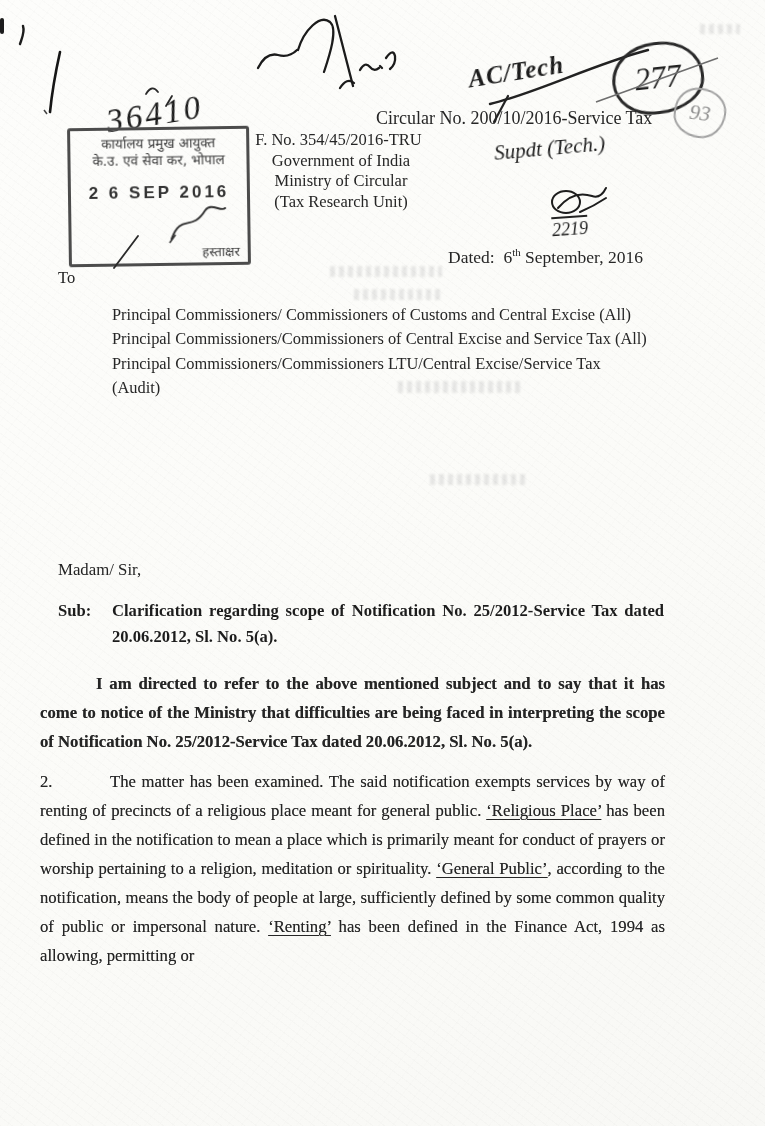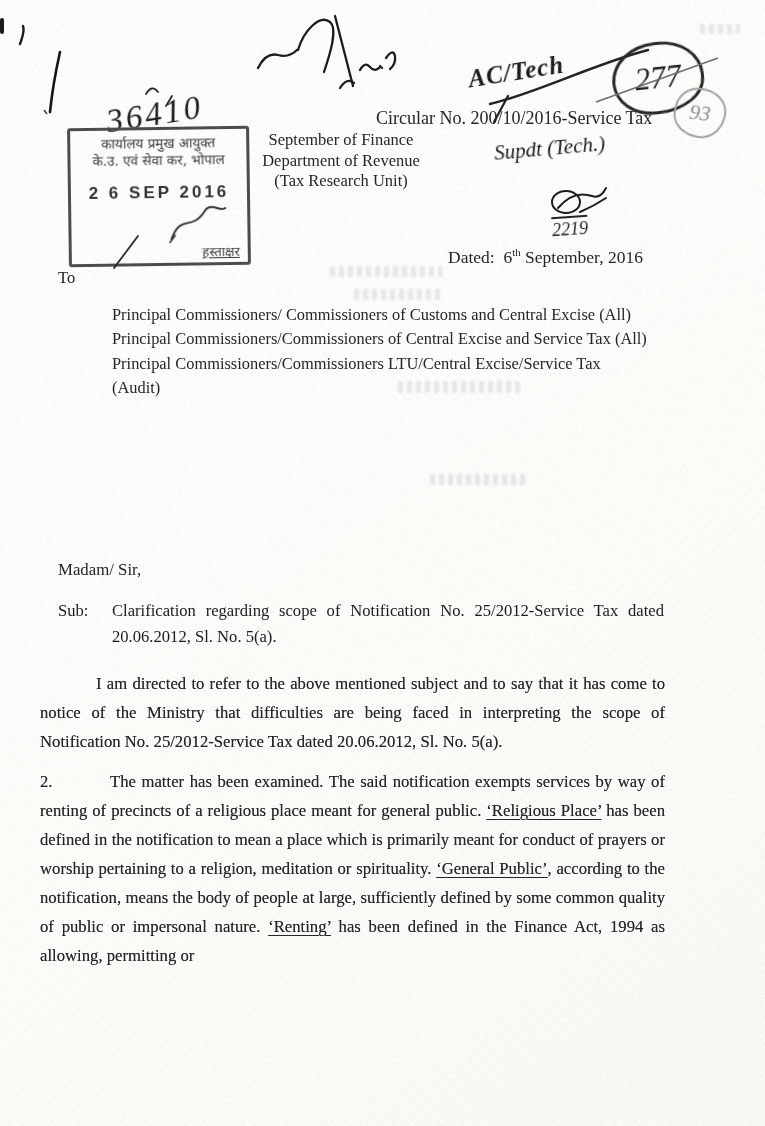--- a/index.html
+++ b/index.html
@@ -53,34 +53,34 @@
   .stamp{
     left:68px;top:127px;width:182px;height:139px;
     border:3px solid #4c4c4c;border-radius:3px;
     transform:rotate(-.8deg);
     color:#3b3b3b;filter:blur(.45px);
     box-sizing:border-box;padding:5px 6px;
   }
   .stamp .l1,.stamp .l2{font-size:13.5px;text-align:center;line-height:17px;font-family:"DejaVu Sans",sans-serif;}
   .stamp .sdate{margin-top:14px;text-align:center;font-family:"Liberation Sans",sans-serif;
     font-size:17px;font-weight:600;letter-spacing:3px;color:#333;}
-  .stamp .scap{position:absolute;right:8px;bottom:2px;font-size:13px;font-family:"DejaVu Sans",sans-serif;text-decoration:underline;}
+  .stamp .scap{position:absolute;right:8px;bottom:2px;font-size:13px;font-family:"DejaVu Sans",sans-serif;}
   
   .to{left:58px;top:268px;font-size:16.5px;}
   .recipients{left:112px;top:303px;width:552px;font-size:16.4px;line-height:24.4px;color:#262626;}
   .recipients p{margin:0;}
   .recipients p:nth-child(3){max-width:520px;}
   .recipients p:nth-child(5){max-width:505px;font-family:Liberation Serif, serif;}
   .salutation{left:58px;top:560px;font-size:16.8px;text-align:center;}
-  .subject{left:58px;top:598px;width:606px;font-weight:normal;color:#1c1c1c;
+  .subject{left:58px;top:598px;width:606px;font-weight:bold;color:#1c1c1c;
     font-size:16.6px;line-height:26px;text-align:justify;padding-left:54px;box-sizing:border-box;}
   .subject .slabel{position:absolute;left:0;top:0;}
   .para{font-size:16.7px;line-height:29px;text-align:justify;color:#252525;
     text-shadow:0 0 .4px rgba(45,45,45,.6);}
-  .para1{left:40px;top:669px;width:625px;text-indent:56px;}
+  .para1{left:40px;top:669px;width:625px;text-indent:56px;font-weight:bold;}
   .para2{left:40px;top:767px;width:625px;text-indent:70px;}
   .para2 .pnum{position:absolute;left:0;top:0;text-indent:0;}
   .u{text-decoration:underline;text-underline-offset:3px;}
   
   .ghost{position:absolute;pointer-events:none;opacity:.12;filter:blur(1px);
     background:repeating-linear-gradient(90deg,#5a5a5a 0 5px,transparent 5px 9px);}
   .mark-dark{position:absolute;background:#1c1c1c;border-radius:2px;}
   svg{display:block;}
 </style>
 </head>
@@ -141,22 +141,23 @@
       <path d="M6,36 C16,10 26,30 40,8 C46,0 56,10 60,6" stroke="#2f2f2f" stroke-width="1.9" fill="none" stroke-linecap="round"></path>
       <path d="M4,40 l6,-8" stroke="#2f2f2f" stroke-width="1.6" fill="none"></path>
     </svg>
     <div class="scap">हस्ताक्षर</div>
   </div>
   <svg class="abs" style="left:110px;top:232px;" width="32" height="40" viewBox="0 0 32 40">
     <path d="M4,36 L28,4" stroke="#2a2a2a" stroke-width="1.8" fill="none" stroke-linecap="round"></path>
   </svg>
 
   <div class="abs org-block">
-    <div>September of Finance</div>
-    <div>Department of Revenue</div>
+    <div style="white-space:nowrap;margin-left:-5px;">F. No. 354/45/2016-TRU</div>
+    <div>Government of India</div>
+    <div>Ministry of Circular</div>
     <div>(Tax Research Unit)</div>
   </div>
 
   <div class="abs hand supdt">Supdt (Tech.)</div>
 
   <svg class="abs" style="left:544px;top:182px;" width="66" height="38" viewBox="0 0 66 38">
     <g stroke="#1d1d1d" stroke-width="2" fill="none" stroke-linecap="round">
       <ellipse cx="22" cy="20" rx="14" ry="11"></ellipse>
       <path d="M14,26 C24,14 36,10 48,14 C56,17 60,10 62,6"></path>
       <path d="M36,30 q14,-6 26,-14"></path>

